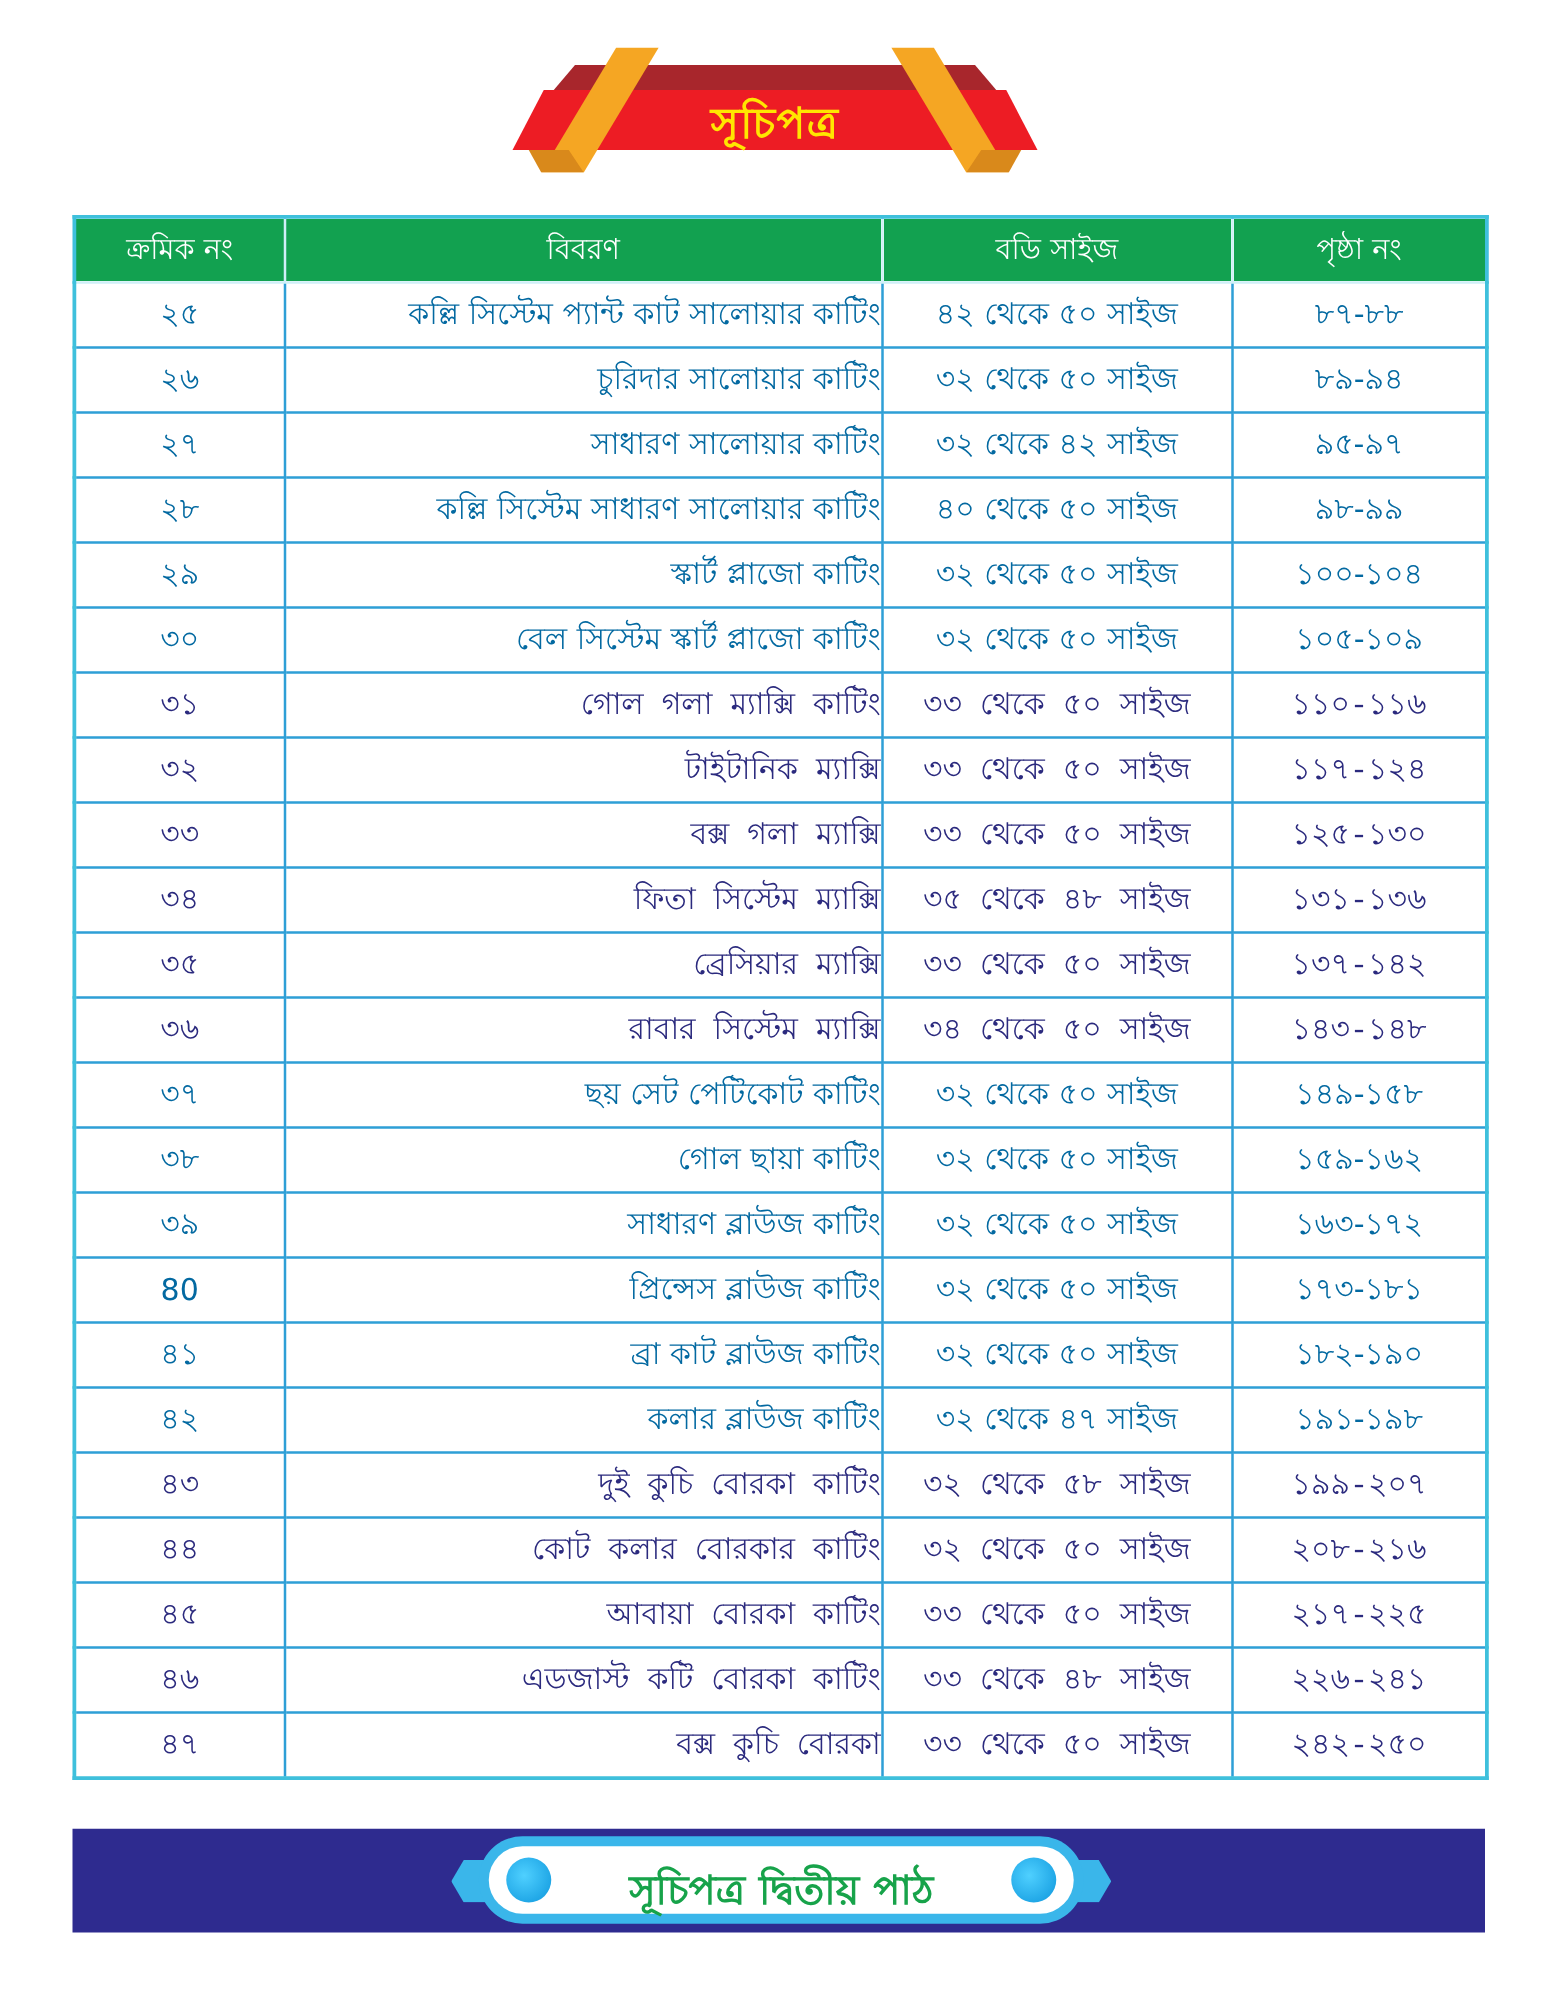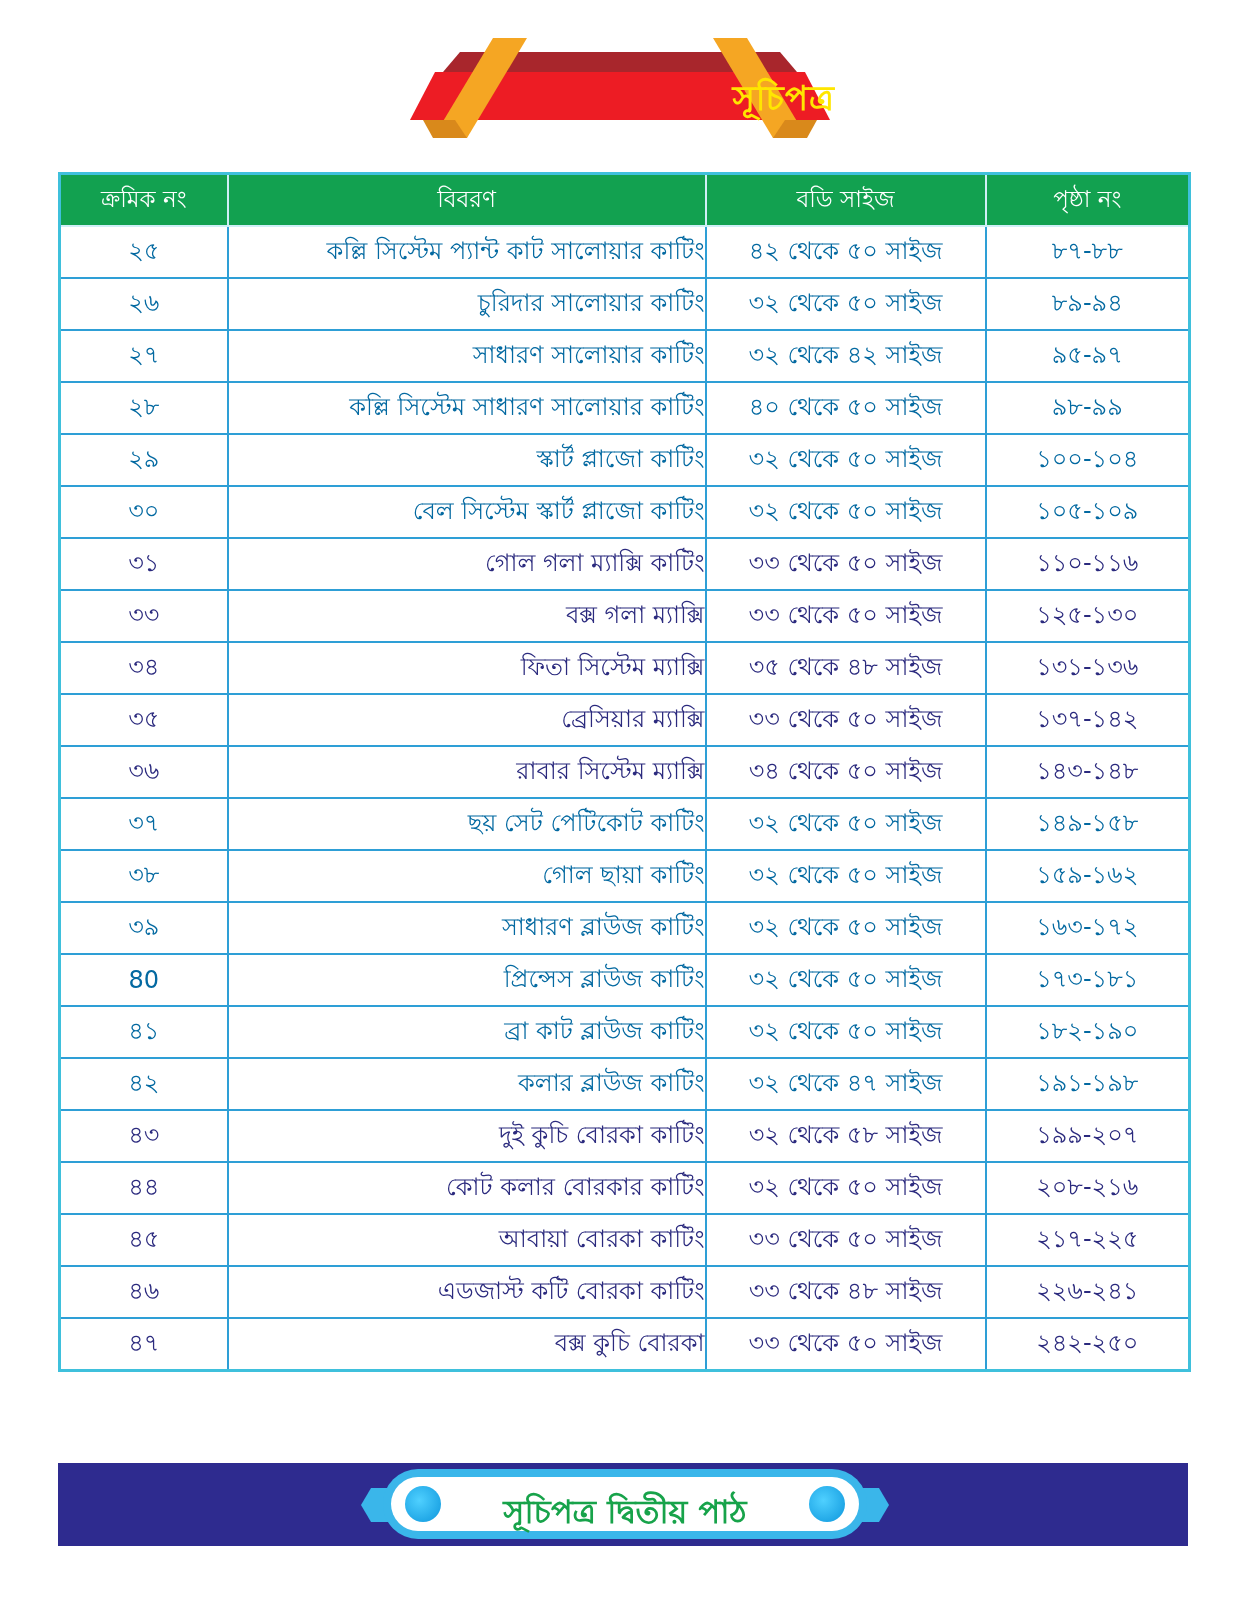--- a/index.html
+++ b/index.html
@@ -21,21 +21,21 @@
       top: 38px;
       width: 430px;
       height: 100px;
     }
     .ribbon svg { position: absolute; left: 0; top: 0; }
     .ribbon-title {
       position: absolute;
       left: 0;
       right: 0;
       top: 34px;
-      text-align: right;
+      text-align: center;
       color: #ffe600;
       font-size: 34px;
       font-weight: bold;
       letter-spacing: 1px;
     }
     
     .toc {
       position: absolute;
       left: 58px;
       top: 140px;
@@ -64,21 +64,21 @@
       border-top: none;
     }
     .toc td {
       font-size: 24px;
     }
     .toc td.desc {
       text-align: right;
       padding-left: 14px;
     }
     .c-red td { color: #0369a1; }
-    .c-blue td { color: #2b2a7e; }
+    .c-blue td { color: #2b2a7e; font-family: Liberation Mono, monospace; }
     .col-serial { width: 168px; }
     .col-desc { width: 478px; }
     .col-size { width: 280px; }
     .col-page { width: 204px; }
 
     
     .bottom-banner {
       position: absolute;
       left: 58px;
       top: 1463px;
@@ -213,20 +213,26 @@
       <td>৩২ থেকে ৫০ সাইজ</td>
       <td>১০৫-১০৯</td>
     </tr>
     <tr class="c-blue">
       <td>৩১</td>
       <td class="desc">গোল গলা ম্যাক্সি কাটিং</td>
       <td>৩৩ থেকে ৫০ সাইজ</td>
       <td>১১০-১১৬</td>
     </tr>
     <tr class="c-blue">
+      <td>৩২</td>
+      <td class="desc">টাইটানিক ম্যাক্সি</td>
+      <td>৩৩ থেকে ৫০ সাইজ</td>
+      <td>১১৭-১২৪</td>
+    </tr>
+    <tr class="c-blue">
       <td>৩৩</td>
       <td class="desc">বক্স গলা ম্যাক্সি</td>
       <td>৩৩ থেকে ৫০ সাইজ</td>
       <td>১২৫-১৩০</td>
     </tr>
     <tr class="c-blue">
       <td>৩৪</td>
       <td class="desc">ফিতা সিস্টেম ম্যাক্সি</td>
       <td>৩৫ থেকে ৪৮ সাইজ</td>
       <td>১৩১-১৩৬</td>

